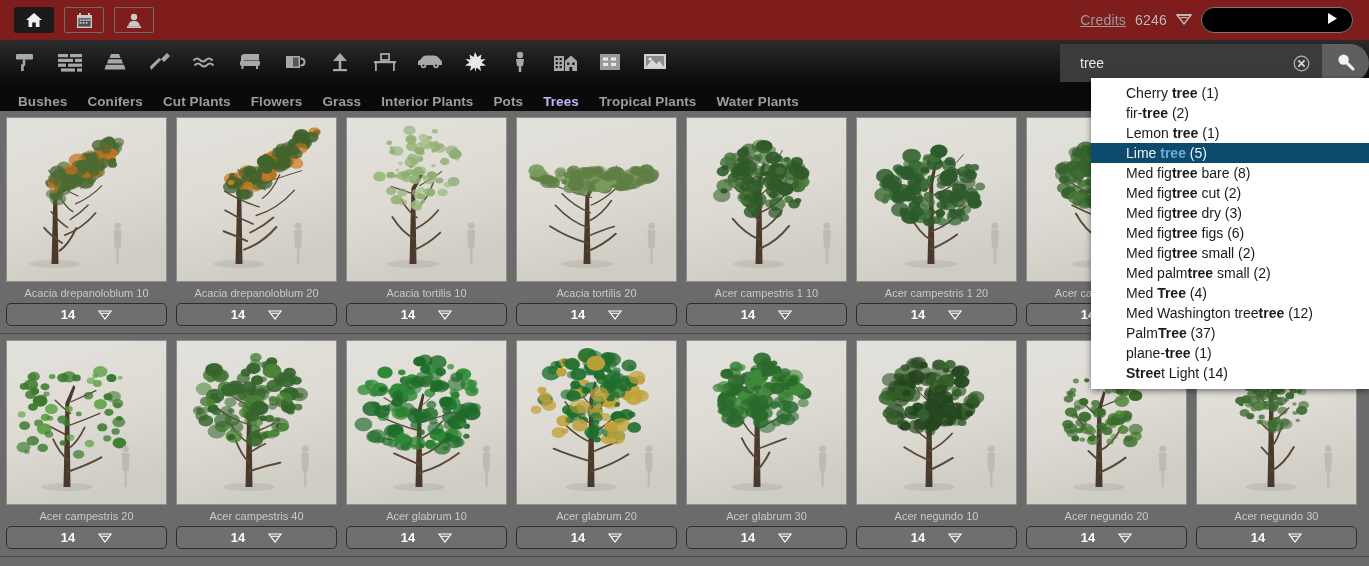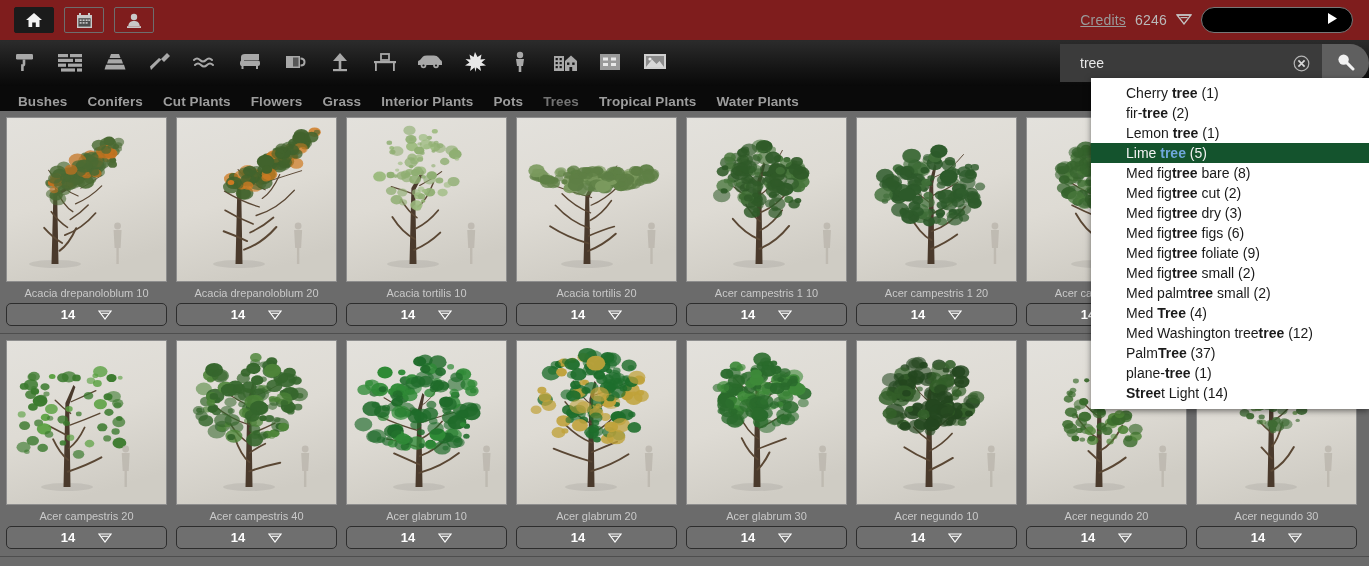--- a/index.html
+++ b/index.html
@@ -61,21 +61,21 @@
   .tabrow {
     position: absolute; left: 0; top: 86px; width: 1369px; height: 32px;
     background: #0a0a0a;
     border-bottom: 1px solid #3a3a3a;
     display: flex; align-items: center; padding-left: 8px;
   }
   .tab {
     color: #9d9d9d; font-size: 13.5px; font-weight: bold;
     padding: 0 10px; white-space: nowrap; letter-spacing: .1px;
   }
-  .tab.active { color: #737373; }
+  .tab.active { color: #c4b5fd; }
   .zoomctl {
     margin-left: auto; display: flex; align-items: center;
     gap: 11px; padding-right: 14px;
   }
   .zoomctl span { color: #d2d2d2; font-size: 21px; line-height: 1; }
 
   
   .grid-area {
     position: absolute; left: 0; top: 111px; width: 1369px; height: 448px;
     background: #6b6b6b;
@@ -134,21 +134,21 @@
     z-index: 50;
     padding: 5px 0 6px 0;
     box-shadow: 0 2px 6px rgba(0,0,0,.5);
   }
   .dd-item {
     height: 20px; line-height: 20px;
     padding: 0 0 0 35px;
     font-size: 14px; color: #1a1a1a;
     white-space: nowrap;
   }
-  .dd-item.sel { background: #14532d; color: #f2f2f2; }
+  .dd-item.sel { background: #0c4a6e; color: #f2f2f2; }
   .dd-item b { font-weight: bold; }
   .dd-item.sel b { color: #6fa8dc; }
 </style>
 </head>
 <body>
 
 <div id="app">
 
   <div class="topbar">
     <div class="topbar-left">
@@ -2608,21 +2608,20 @@
 
   <div class="dropdown" id="dropdown">
       <div class="dd-item"><span>Cherry </span><b>tree</b><span> (1)</span></div>
       <div class="dd-item"><span>fir-</span><b>tree</b><span> (2)</span></div>
       <div class="dd-item"><span>Lemon </span><b>tree</b><span> (1)</span></div>
       <div class="dd-item sel"><span>Lime </span><b>tree</b><span> (5)</span></div>
       <div class="dd-item"><span>Med fig</span><b>tree</b><span> bare (8)</span></div>
       <div class="dd-item"><span>Med fig</span><b>tree</b><span> cut (2)</span></div>
       <div class="dd-item"><span>Med fig</span><b>tree</b><span> dry (3)</span></div>
       <div class="dd-item"><span>Med fig</span><b>tree</b><span> figs (6)</span></div>
-      <div class="dd-item"><span>Med fig</span><b>tree</b><span> foliate (9)</span></div>
       <div class="dd-item"><span>Med fig</span><b>tree</b><span> small (2)</span></div>
       <div class="dd-item"><span>Med palm</span><b>tree</b><span> small (2)</span></div>
       <div class="dd-item"><span>Med </span><b>Tree</b><span> (4)</span></div>
       <div class="dd-item"><span>Med Washington tree</span><b>tree</b><span> (12)</span></div>
       <div class="dd-item"><span>Palm</span><b>Tree</b><span> (37)</span></div>
       <div class="dd-item"><span>plane-</span><b>tree</b><span> (1)</span></div>
       <div class="dd-item"><span></span><b>Stree</b><span>t Light (14)</span></div>
     </div>
 
 </div>

